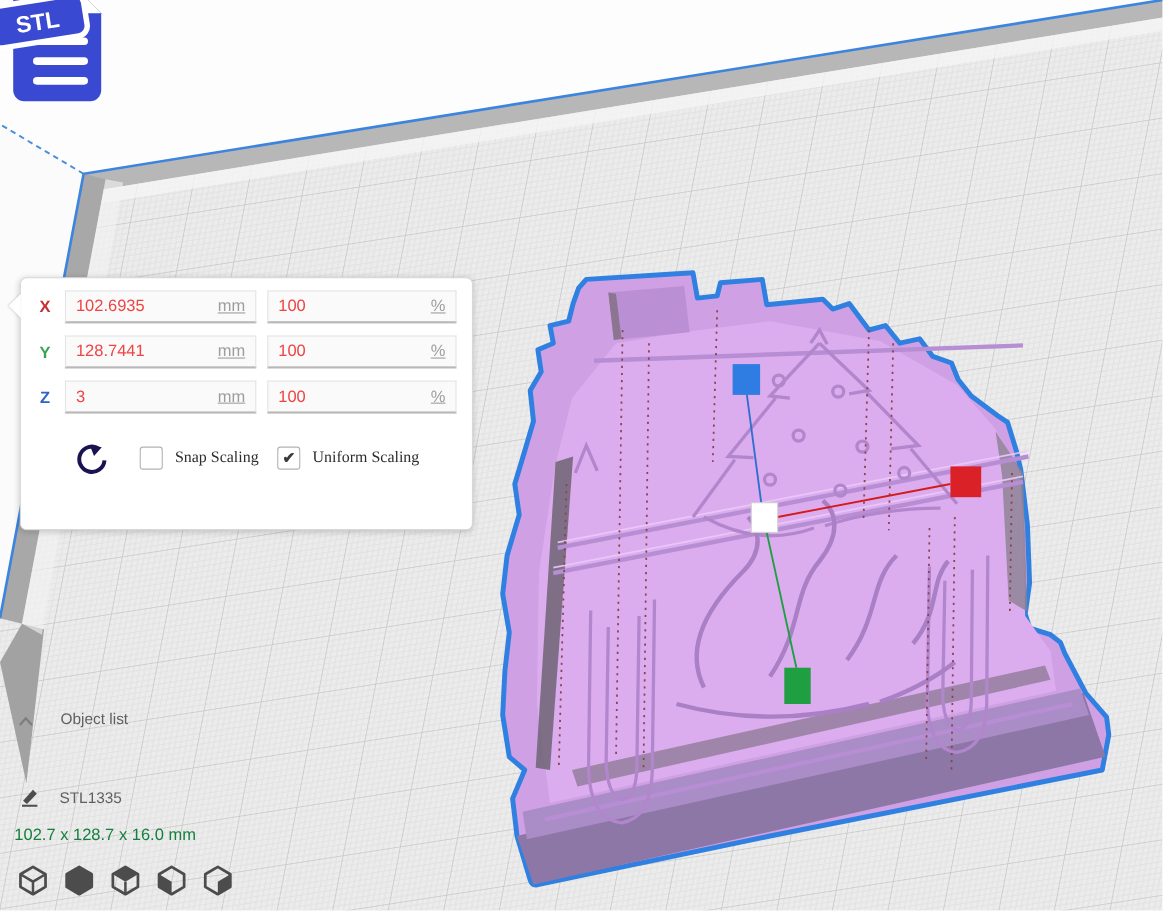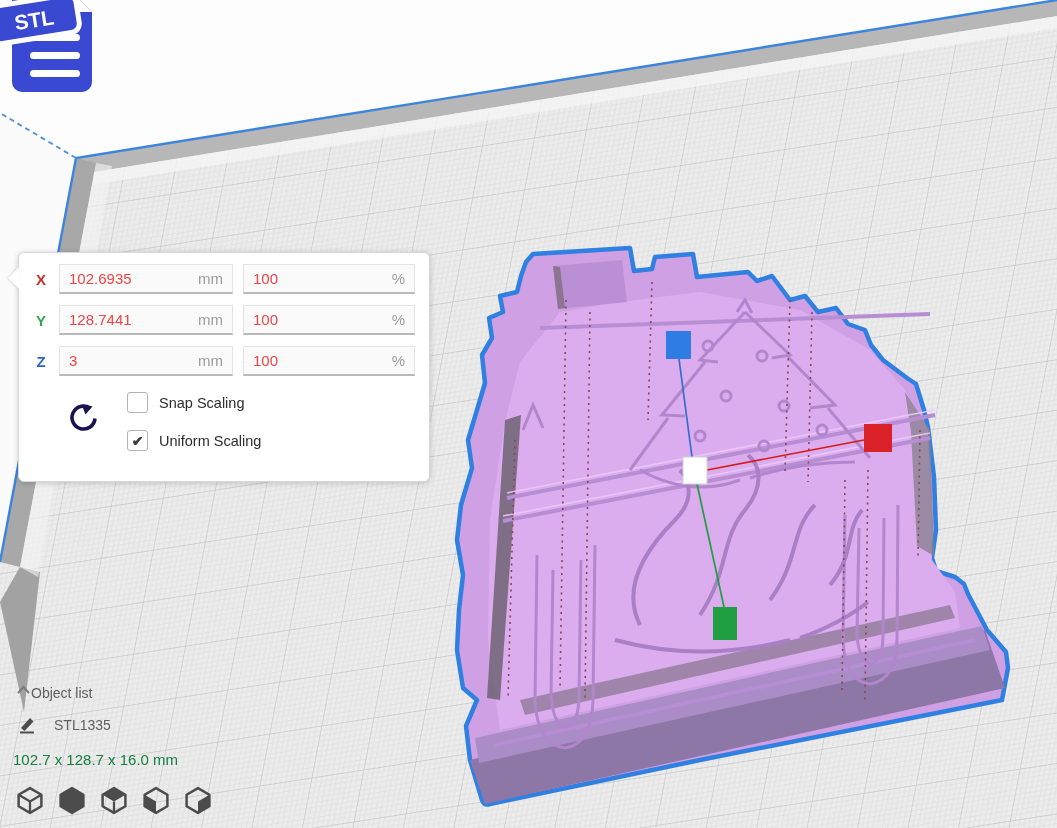--- a/index.html
+++ b/index.html
@@ -12,32 +12,32 @@
   .scale-panel .notch{position:absolute;left:-11px;top:14px;width:0;height:0;
     border-top:11px solid transparent;border-bottom:11px solid transparent;border-right:11px solid #ffffff;
     filter:drop-shadow(-1px 0 1px rgba(0,0,0,.15));}
   .axis-row{display:flex;align-items:center;margin:11px 14px 0 14px;gap:10px;}
   .axis-label{width:16px;font-size:15px;font-weight:bold;text-align:center;flex:0 0 auto;}
   .axis-x{color:#c62f2f;} .axis-y{color:#35a352;} .axis-z{color:#2d64c8;}
   .field{height:30px;background:#fafafa;border:1px solid #e4e4e4;border-bottom:2px solid #b9b9b9;
     display:flex;align-items:center;justify-content:space-between;padding:0 9px;box-sizing:border-box;}
   .field.mm{width:180px;} .field.pct{width:178px;}
   .field .val{font-size:15px;color:#ef4444;}
-  .field .unit{font-size:15px;color:#9d9d9d;}
+  .field .unit{font-size:15px;color:#9d9d9d;text-decoration:underline;}
   .panel-bottom{display:flex;margin:16px 0 0 48px;}
   .reset-wrap{width:46px;padding-top:10px;}
-  .cb-col{display:flex;flex-direction:column;gap:17px;margin-left:14px;}
+  .cb-col{display:flex;gap:17px;margin-left:14px;font-family:Liberation Serif, serif;}
   .cb-row{display:flex;align-items:center;gap:11px;}
   .checkbox{width:19px;height:19px;border:1px solid #b3b3b3;border-radius:3px;background:#fff;
     display:inline-flex;align-items:center;justify-content:center;font-size:14px;font-weight:bold;color:#3a3a3a;}
   .checkbox[data-checked="true"]::after{content:"\2714";}
   .cb-label{font-size:14.5px;color:#2d2d2d;}
 
   
-  .objlist{position:absolute;left:16px;top:685px;display:flex;align-items:flex-start;gap:0;z-index:20;}
+  .objlist{position:absolute;left:16px;top:645px;display:flex;align-items:flex-end;gap:24px;z-index:20;}
   .objlist .label{font-size:14px;color:#5f5f5f;}
   .objrow{position:absolute;left:18px;top:716px;display:flex;align-items:center;gap:18px;z-index:20;}
   .objrow .name{font-size:14px;color:#5f5f5f;}
   .dims{position:absolute;left:13px;top:751px;font-size:15px;color:#15803d;z-index:20;}
   .viewbar{position:absolute;left:14px;top:786px;display:flex;gap:10px;z-index:20;}
   .viewbtn{width:32px;height:30px;background:transparent;border:none;padding:0;cursor:pointer;}
 
   
   .stl-thumb{position:absolute;left:0px;top:-14px;z-index:25;}
 </style>

